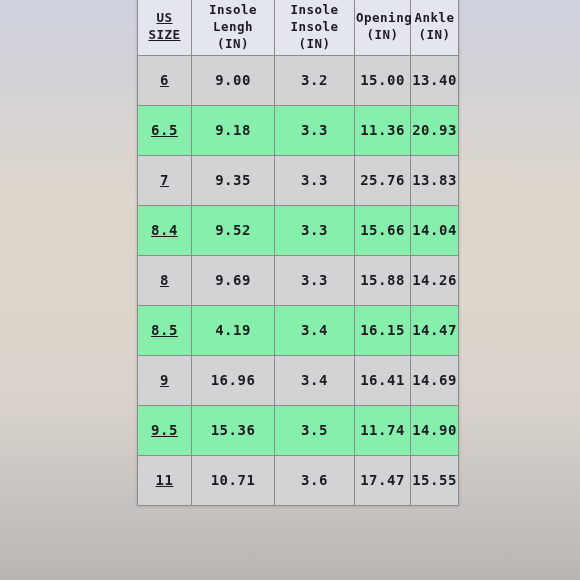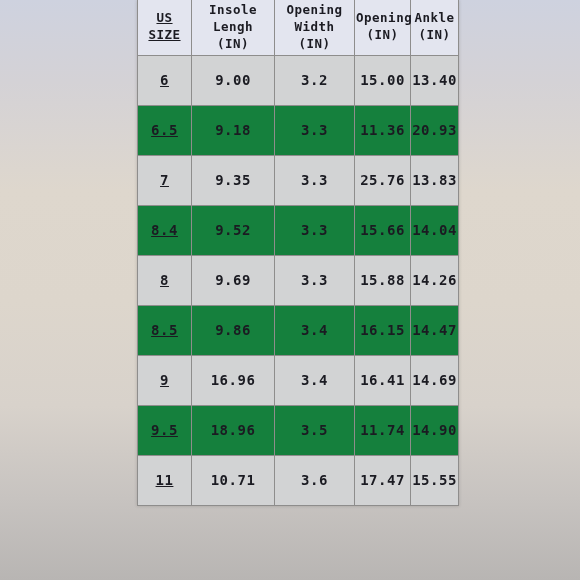--- a/index.html
+++ b/index.html
@@ -51,37 +51,37 @@
     border-top: none;
     padding: 2px 1px;
   }
   #size-chart thead th .hdr-l2 { display: block; }
 
   #size-chart tbody td {
     height: 49px;
     font-size: 14px;
   }
   #size-chart tbody tr.row-gray td  { background: #d2d3d4; }
-  #size-chart tbody tr.row-peach td { background: #15803d; }
+  #size-chart tbody tr.row-peach td { background: #86efac; }
 
   .col-size    { width: 51px; text-decoration: underline; }
   .col-length  { width: 80px; }
   .col-width   { width: 77px; }
   .col-opening { width: 53px; }
   .col-ankle   { width: 45px; }
 </style>
 </head>
 <body>
 
 <table id="size-chart">
   <thead>
     <tr>
         <th class="col-size"><span>US SIZE</span></th>
         <th class="col-length"><span>Insole Lengh</span><span class="hdr-l2">(IN)</span></th>
-        <th class="col-width"><span>Opening Width</span><span class="hdr-l2">(IN)</span></th>
+        <th class="col-width"><span>Insole Insole</span><span class="hdr-l2">(IN)</span></th>
         <th class="col-opening"><span>Opening</span><span class="hdr-l2">(IN)</span></th>
         <th class="col-ankle"><span>Ankle</span><span class="hdr-l2">(IN)</span></th>
       </tr>
   </thead>
   <tbody>
       <tr class="row-gray">
         <td class="col-size">6</td>
         <td class="col-length">9.00</td>
         <td class="col-width">3.2</td>
         <td class="col-opening">15.00</td>
@@ -110,35 +110,35 @@
       </tr>
       <tr class="row-gray">
         <td class="col-size">8</td>
         <td class="col-length">9.69</td>
         <td class="col-width">3.3</td>
         <td class="col-opening">15.88</td>
         <td class="col-ankle">14.26</td>
       </tr>
       <tr class="row-peach">
         <td class="col-size">8.5</td>
-        <td class="col-length">9.86</td>
+        <td class="col-length">4.19</td>
         <td class="col-width">3.4</td>
         <td class="col-opening">16.15</td>
         <td class="col-ankle">14.47</td>
       </tr>
       <tr class="row-gray">
         <td class="col-size">9</td>
         <td class="col-length">16.96</td>
         <td class="col-width">3.4</td>
         <td class="col-opening">16.41</td>
         <td class="col-ankle">14.69</td>
       </tr>
       <tr class="row-peach">
         <td class="col-size">9.5</td>
-        <td class="col-length">18.96</td>
+        <td class="col-length">15.36</td>
         <td class="col-width">3.5</td>
         <td class="col-opening">11.74</td>
         <td class="col-ankle">14.90</td>
       </tr>
       <tr class="row-gray">
         <td class="col-size">11</td>
         <td class="col-length">10.71</td>
         <td class="col-width">3.6</td>
         <td class="col-opening">17.47</td>
         <td class="col-ankle">15.55</td>

